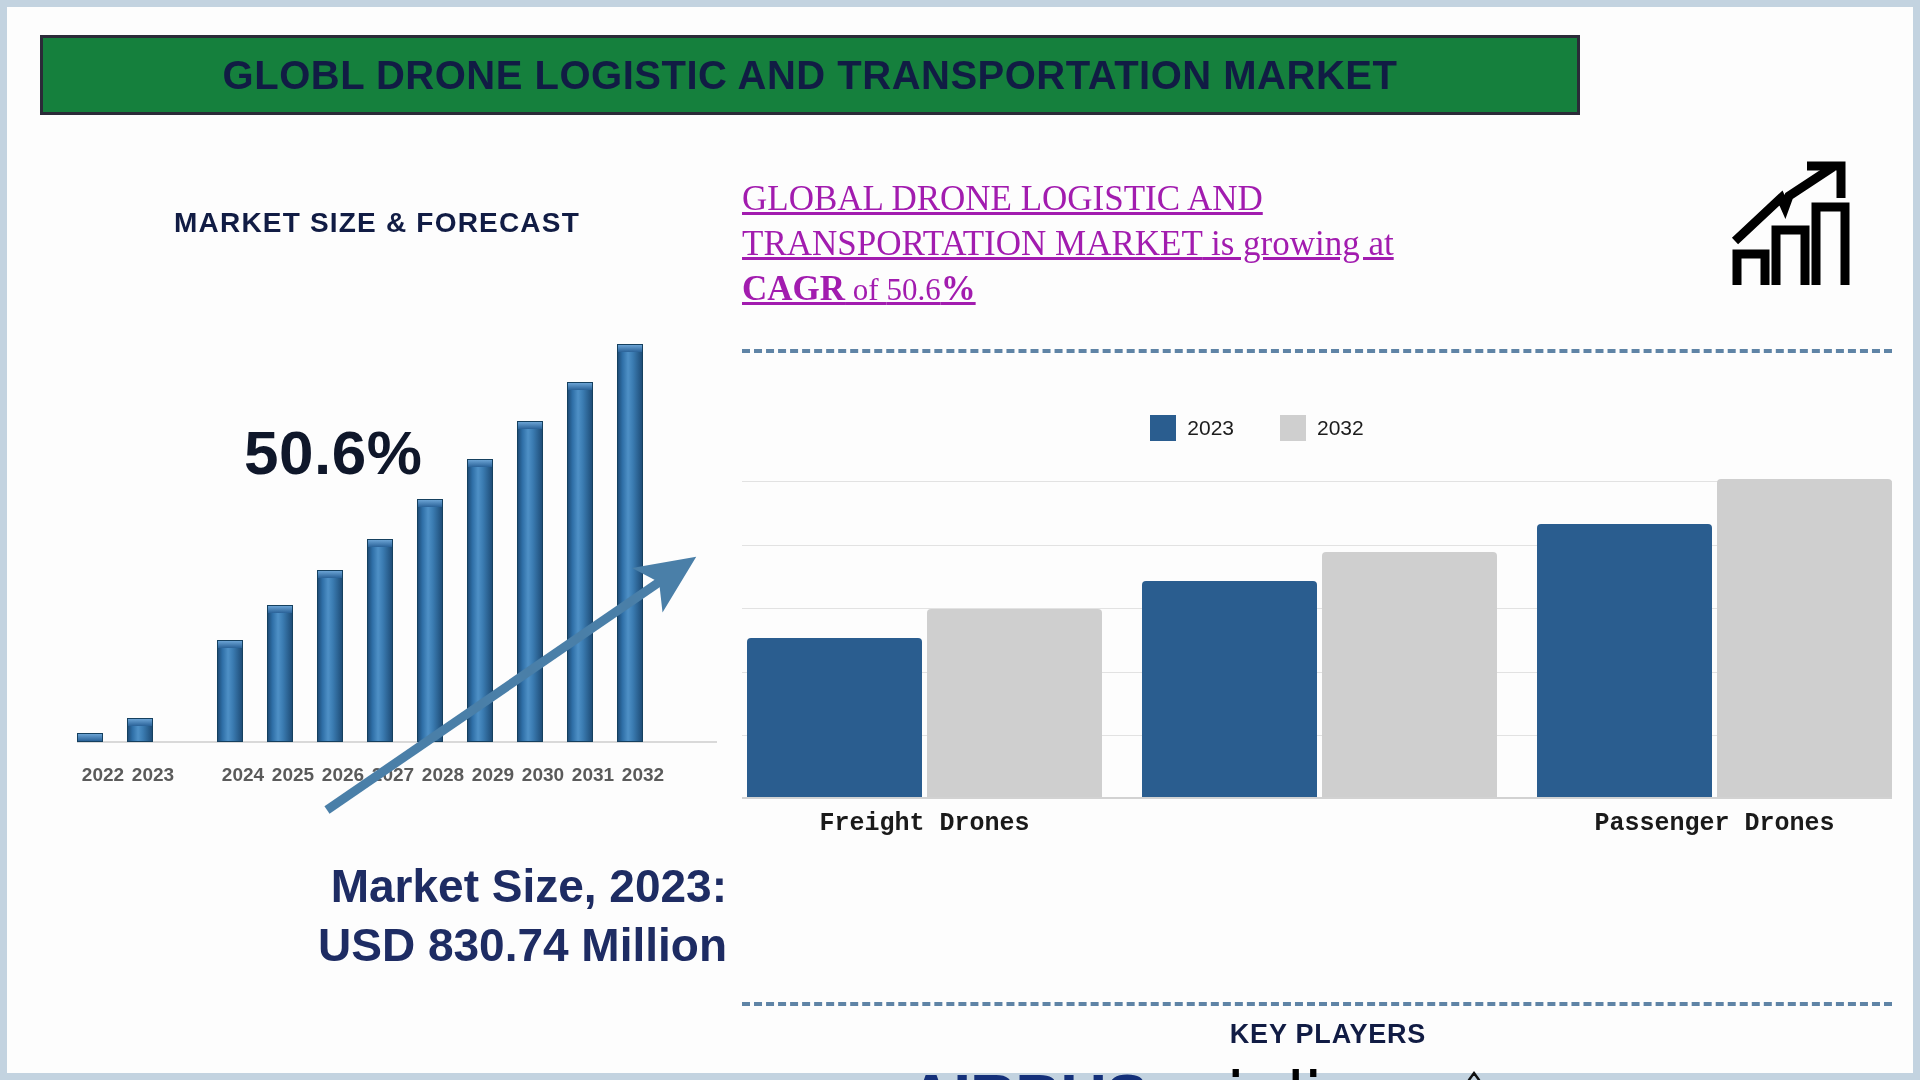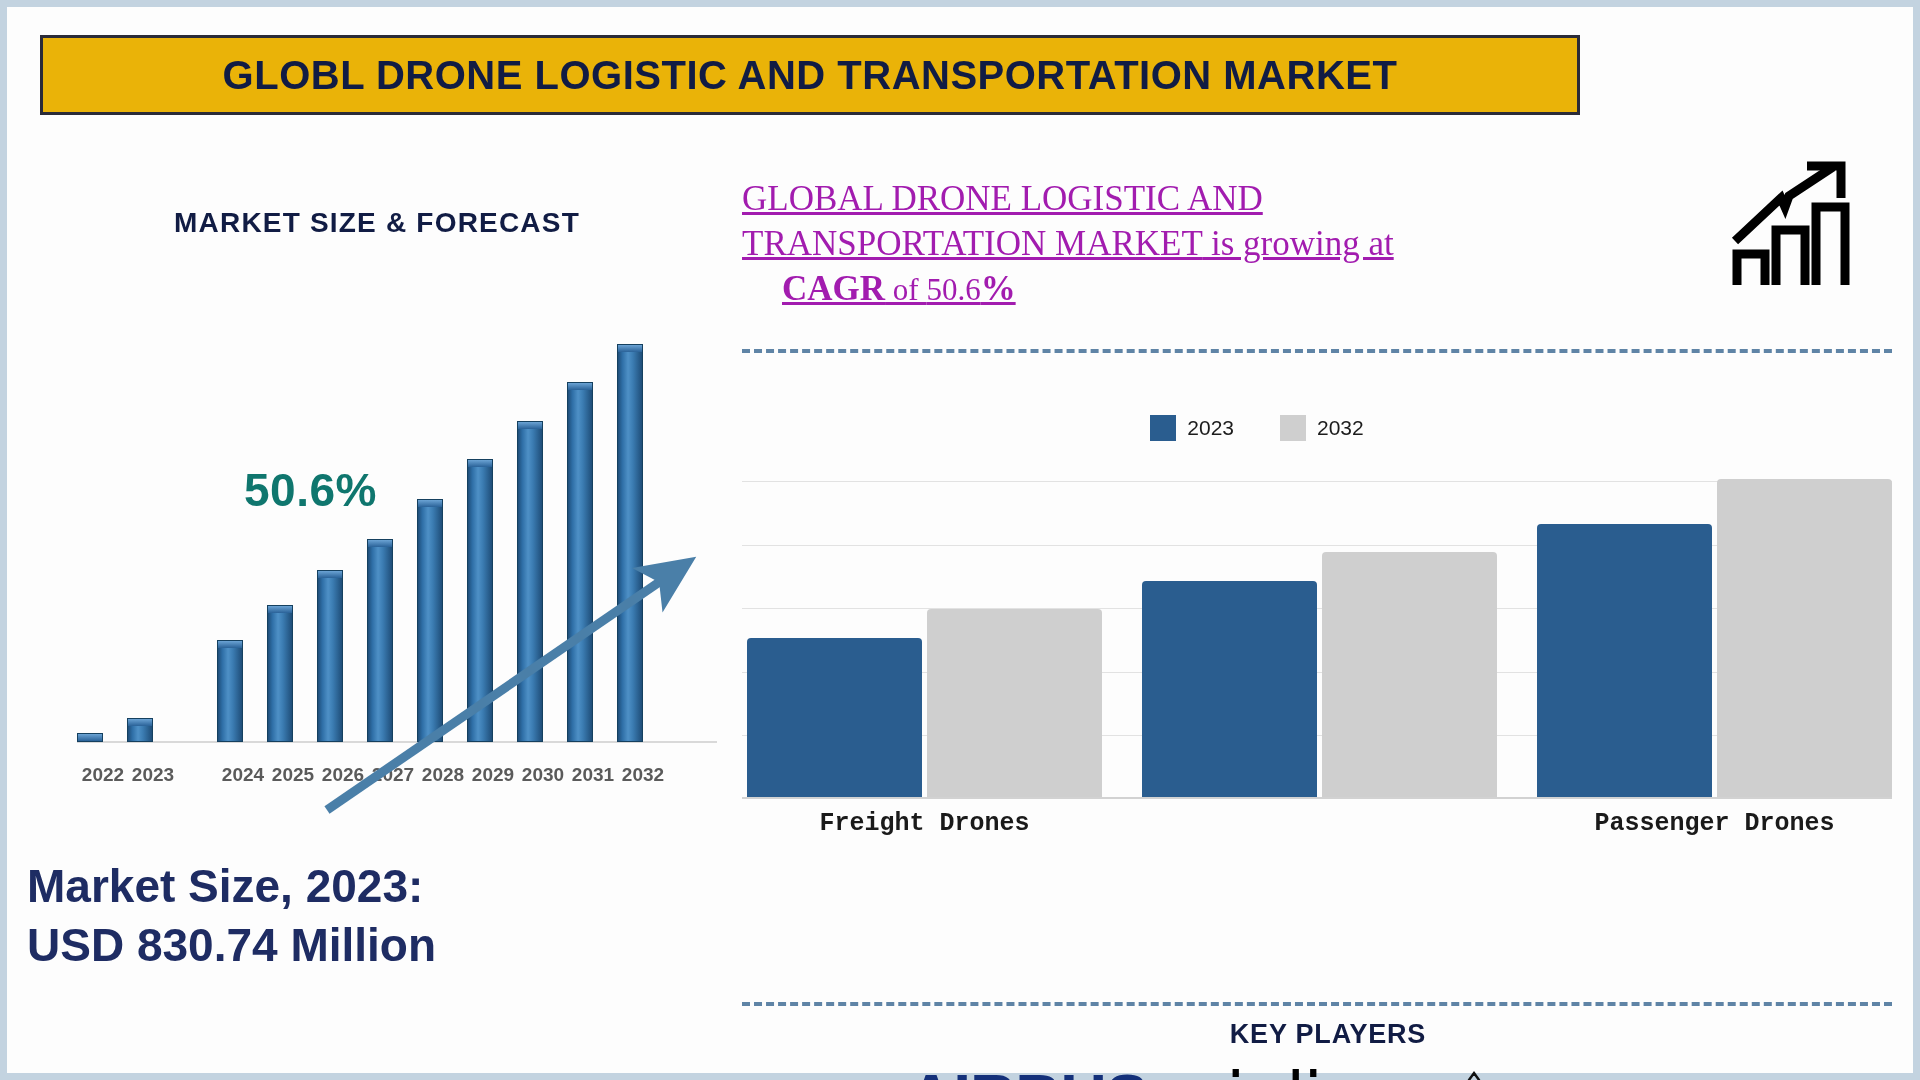--- a/index.html
+++ b/index.html
@@ -16,21 +16,21 @@
     background: #fdfdfd;
     border: 7px solid #c3d3e0;
   }
 
   
   .title-box {
     position: absolute;
     left: 33px; top: 28px;
     width: 1540px; height: 80px;
     border: 3px solid #2b2b38;
-    background: #eab308;
+    background: #15803d;
     display: flex; align-items: center; justify-content: center;
   }
   .title-text {
     font-size: 40px;
     font-weight: 800;
     letter-spacing: 0.5px;
     color: #111c44;
     white-space: nowrap;
   }
 
@@ -82,37 +82,36 @@
     margin-left: -17px;
     text-align: center;
     font-size: 19px;
     font-weight: 600;
     color: #5a5a5a;
   }
 
   .cagr-big {
     position: absolute;
     left: 195px; top: 155px;
-    font-size: 46px;
-    font-weight: 800;
-    color: #0f766e;
+    font-size: 62px;
+    font-weight: 800;
+    color: #0f172a;
     letter-spacing: 0.5px;
-    margin-top: 46px;
   }
   .arrow-svg {
     position: absolute;
     left: 270px; top: 290px;
     width: 390px; height: 270px;
   }
 
   .market-size {
     position: absolute;
     left: 0; top: 700px;
     width: 700px;
-    text-align: left;
+    text-align: right;
     font-size: 46px;
     line-height: 1.28;
     font-weight: 800;
     color: #1e2c63;
   }
 
   
   .right-panel {
     position: absolute;
     left: 735px; top: 150px;
@@ -121,21 +120,21 @@
   .intro-text {
     position: absolute;
     left: 0; top: 20px;
     width: 900px;
     font-family: "Liberation Serif", serif;
     font-size: 35px;
     line-height: 1.28;
     color: #a21caf;
     text-decoration: underline;
   }
-  .intro-text .bold { font-weight: 700; margin-left: 40px; }
+  .intro-text .bold { font-weight: 700; }
   .intro-text .pct { font-weight: 800; }
   .intro-small { font-size: 31px; }
 
   .growth-icon {
     position: absolute;
     right: 38px; top: 0px;
     width: 130px; height: 135px;
   }
 
   .dashed-divider {

